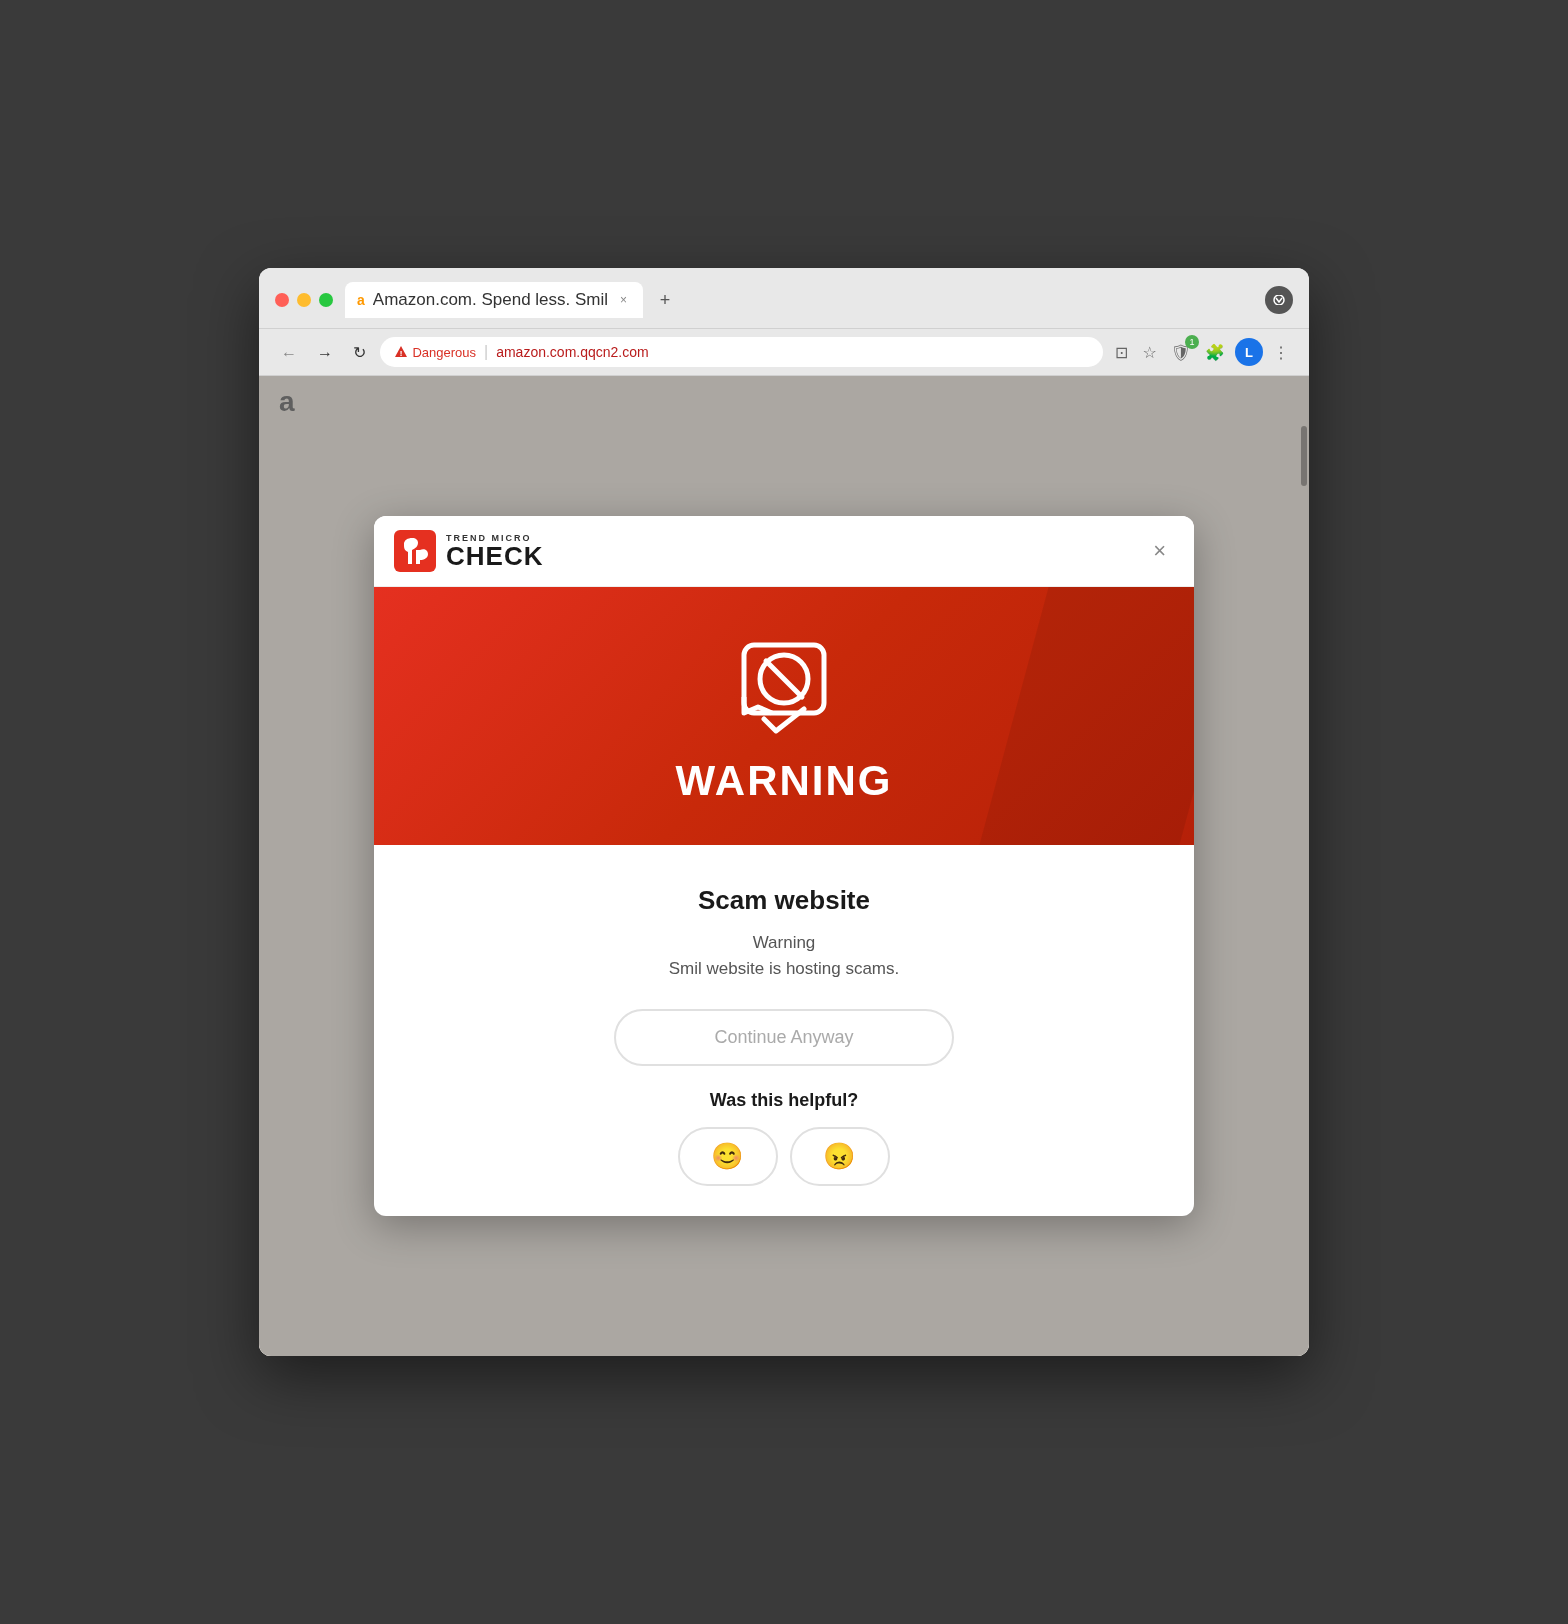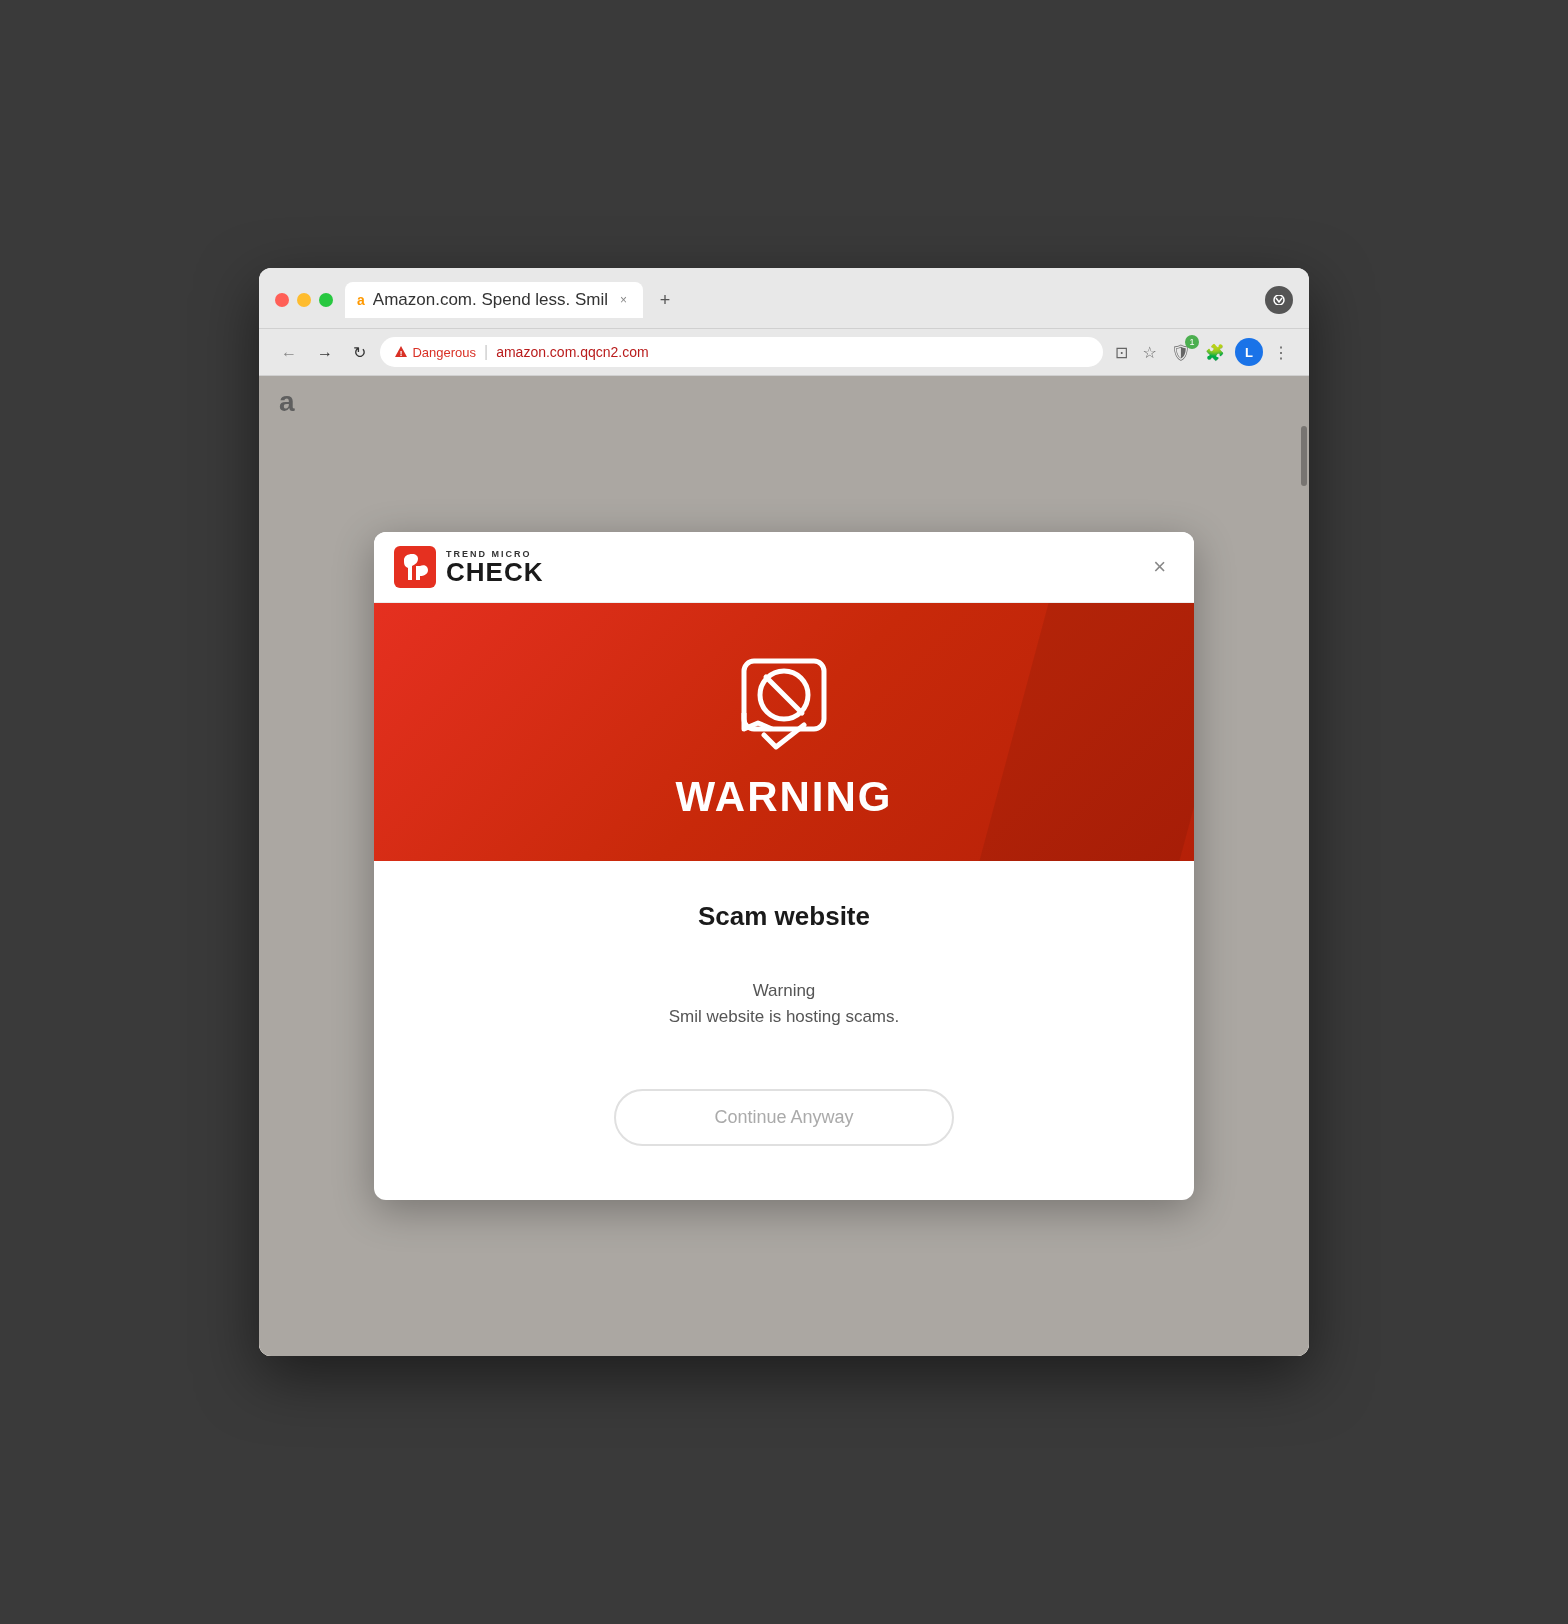--- a/index.html
+++ b/index.html
@@ -330,21 +330,20 @@
       text-transform: uppercase;
     }
 
     
     .modal-body {
       padding: 40px 30px 30px;
       display: flex;
       flex-direction: column;
       align-items: center;
       text-align: center;
-      gap: 32px;
     }
 
     .scam-title {
       font-size: 26px;
       font-weight: 700;
       color: #1a1a1a;
       margin-bottom: 14px;
     }
 
     .scam-desc {
@@ -521,19 +520,26 @@
 
         <div class="modal-body">
           <div class="scam-title">Scam website</div>
           <div class="scam-desc">
             <span>Warning</span><br>
             <span>Smil website is hosting scams.</span>
           </div>
 
           <button class="btn-secondary">Continue Anyway</button>
 
+          <div class="helpful-section">
+            <div class="helpful-title">Was this helpful?</div>
+            <div class="emoji-buttons">
+              <button class="emoji-btn">😊</button>
+              <button class="emoji-btn">😠</button>
+            </div>
+          </div>
         </div>
 
       </div>
     </div>
   </div>
 
 </div>
 
 </body></html>

